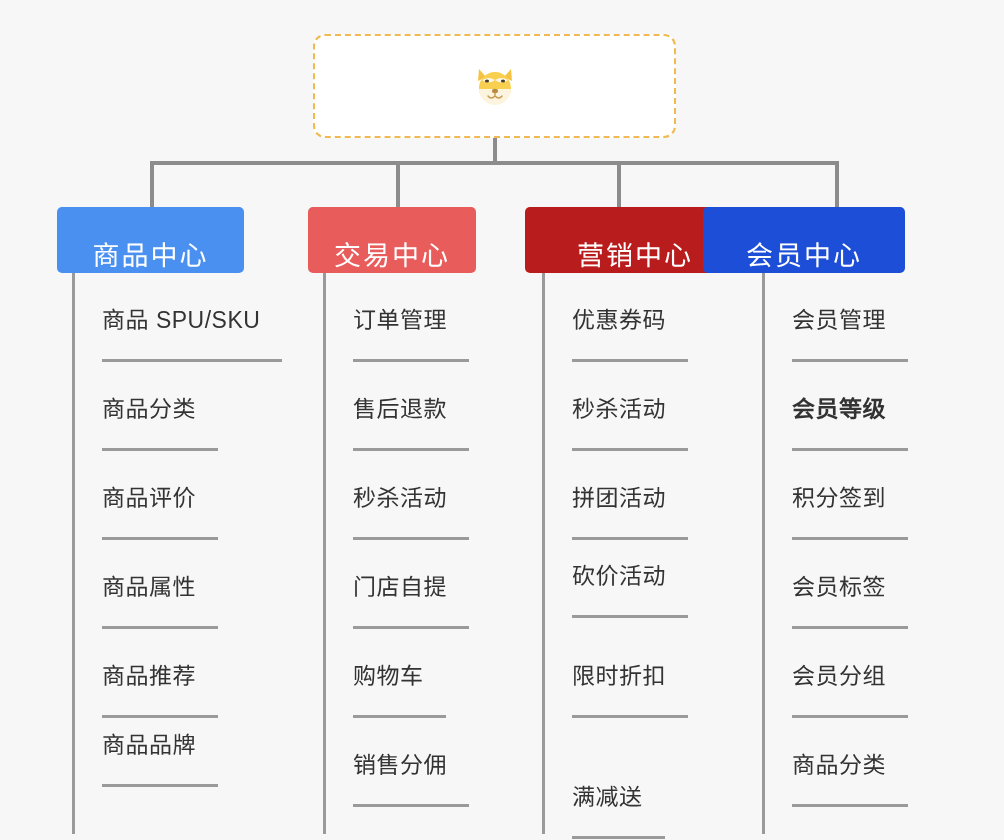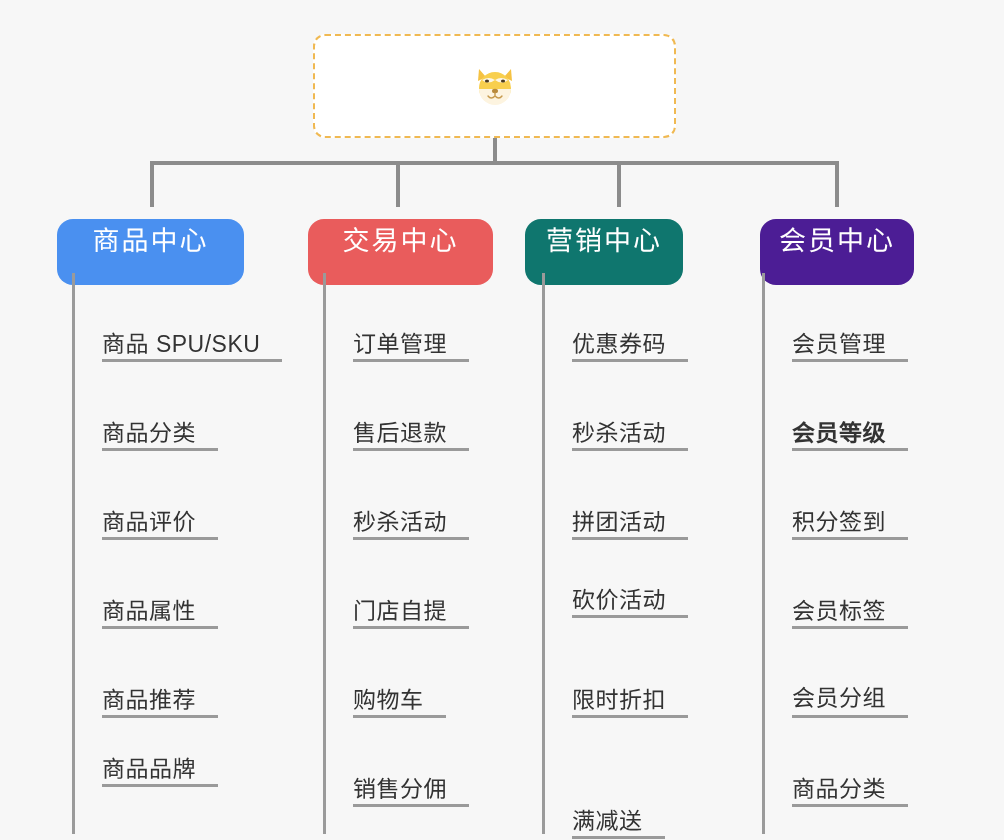--- a/index.html
+++ b/index.html
@@ -77,29 +77,28 @@
     width: 4px;
     height: 46px;
     background: #8c8c8c;
   }
 
   
   .category {
     position: absolute;
     top: 207px;
     height: 66px;
-    border-radius: 16px;
+    border-radius: 5px;
     display: flex;
-    align-items: flex-start;
+    align-items: flex-end;
     justify-content: center;
     color: #ffffff;
     font-size: 27px;
     letter-spacing: 2px;
     white-space: nowrap;
-    margin-top: 12px;
   }
 
   
   .leaf-column {
     position: absolute;
     top: 273px;
   }
   .leaf-spine {
     position: absolute;
     left: 0;
@@ -113,21 +112,21 @@
     height: 89px;
     display: flex;
     align-items: flex-end;
     padding-left: 30px;
     box-sizing: border-box;
   }
   .leaf-label {
     font-size: 23px;
     color: #333333;
     white-space: nowrap;
-    padding-bottom: 0;
+    padding-bottom: 24px;
     border-bottom: 3px solid #9a9a9a;
     padding-right: 22px;
     letter-spacing: 0.5px;
     line-height: 1.2;
   }
 </style>
 </head>
 <body style="background: rgb(247, 247, 247);">
 
 <div id="mindmap">
@@ -153,27 +152,27 @@
   <div class="trunk-horiz" style="background: rgb(140, 140, 140);"></div>
 
   <div class="branch-drop" style="left: 150px; background: rgb(140, 140, 140);"></div>
   <div class="branch-drop" style="left: 396px; background: rgb(140, 140, 140);"></div>
   <div class="branch-drop" style="left: 617px; background: rgb(140, 140, 140);"></div>
   <div class="branch-drop" style="left: 835px; background: rgb(140, 140, 140);"></div>
 
   <div class="category" style="left: 57px; width: 187px; background: rgb(74, 144, 240);">
     <span>商品中心</span>
   </div>
-  <div class="category" style="left: 308px; width: 185px; background: rgb(233, 92, 92);">
+  <div class="category" style="left: 308px; width: 168px; background: rgb(233, 92, 92);">
     <span>交易中心</span>
   </div>
-  <div class="category" style="left: 525px; width: 158px; background: #0f766e;">
+  <div class="category" style="left: 525px; width: 220px; background: #b91c1c;">
     <span>营销中心</span>
   </div>
-  <div class="category" style="left: 760px; width: 154px; background: #4c1d95;">
+  <div class="category" style="left: 703px; width: 202px; background: #1d4ed8;">
     <span>会员中心</span>
   </div>
 
   <div class="leaf-column" style="left:72px;">
     <div class="leaf-spine" style="height:561px;"></div>
     <div class="leaf-item" style="top:0px;">
         <span class="leaf-label">商品 SPU/SKU</span>
       </div>
     <div class="leaf-item" style="top:89px;">
         <span class="leaf-label">商品分类</span>
@@ -243,21 +242,21 @@
       </div>
     <div class="leaf-item" style="top:89px;font-weight:bold;">
         <span class="leaf-label">会员等级</span>
       </div>
     <div class="leaf-item" style="top:178px;">
         <span class="leaf-label">积分签到</span>
       </div>
     <div class="leaf-item" style="top:267px;">
         <span class="leaf-label">会员标签</span>
       </div>
-    <div class="leaf-item" style="top:356px;font-family:Liberation Mono, monospace;">
+    <div class="leaf-item" style="top:356px;">
         <span class="leaf-label">会员分组</span>
       </div>
     <div class="leaf-item" style="top:445px;">
         <span class="leaf-label">商品分类</span>
       </div>
   </div>
 
 </div>
 
 </body></html>

